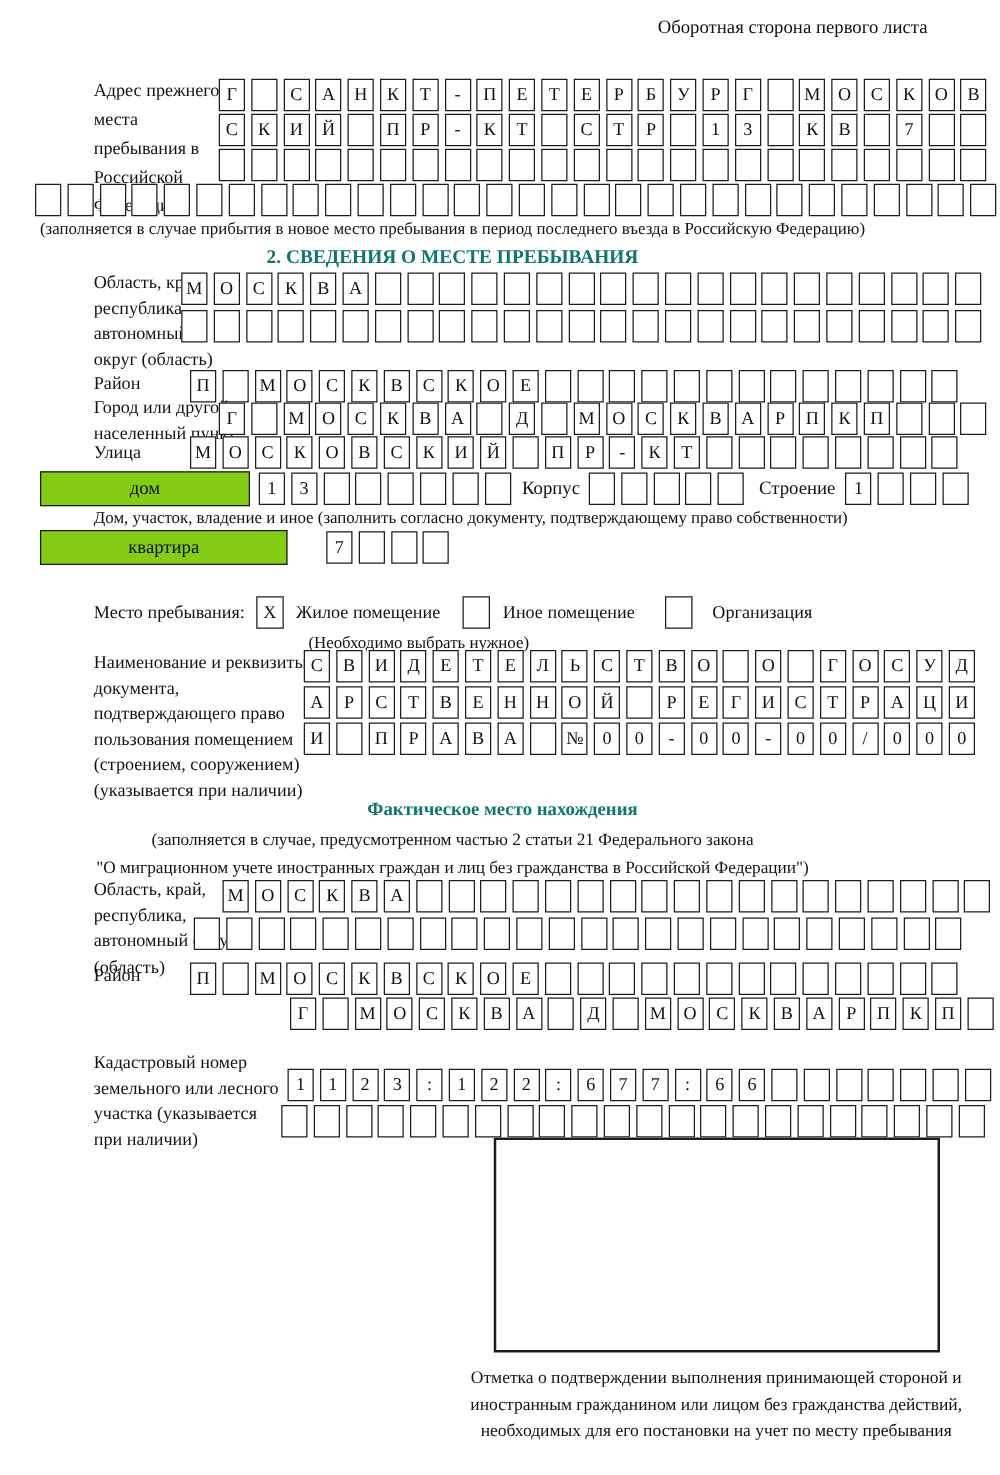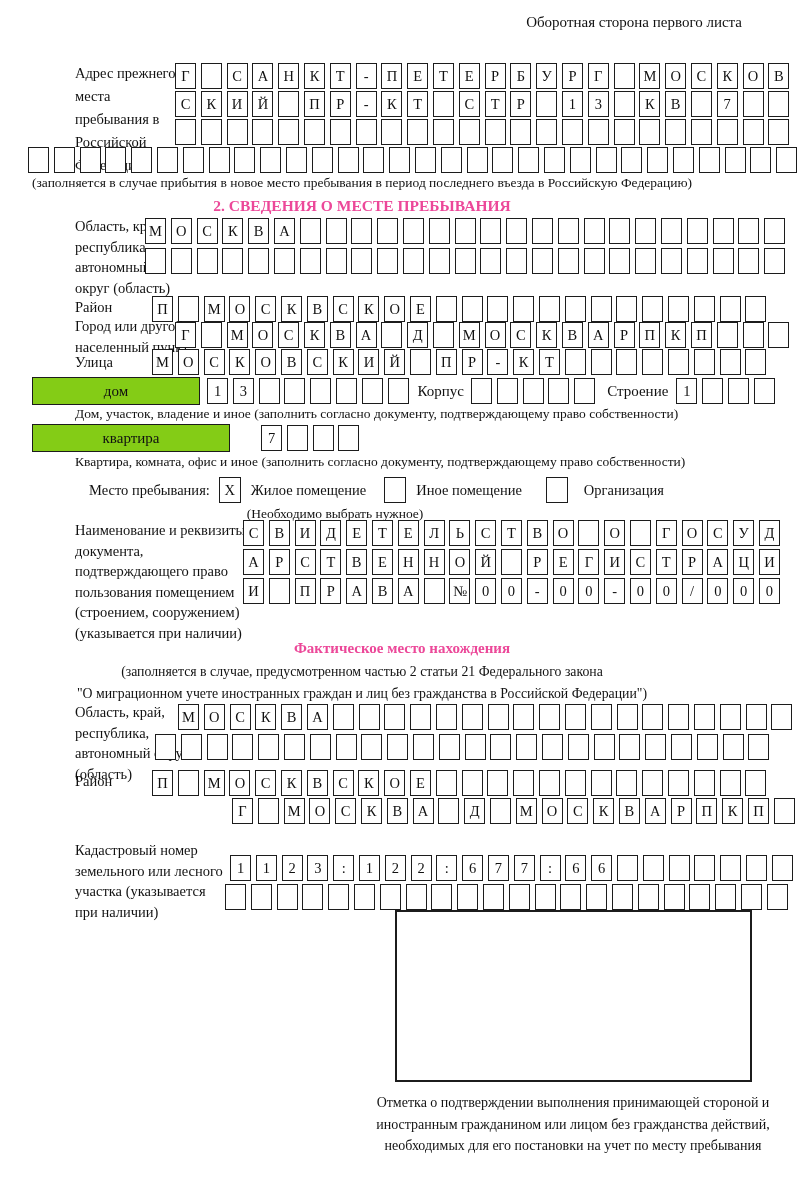--- a/index.html
+++ b/index.html
@@ -5,39 +5,39 @@
   html,body{margin:0;padding:0;background:#fff;}
   #page{
     position:relative;width:800px;height:1180px;background:#ffffff;
     font-family:"Liberation Serif","DejaVu Serif",serif;color:#111;overflow:hidden;
   }
   .abs{position:absolute;}
   .lbl{position:absolute;font-size:14.5px;line-height:20.5px;color:#121212;}
   .lbl.wide-lh{line-height:23px;}
   .cap{position:absolute;font-size:13.5px;color:#121212;}
   .center{left:0;width:724px;text-align:center;}
-  .title{position:absolute;font-weight:bold;font-size:15.5px;color:#ec4899;}
+  .title{position:absolute;font-weight:bold;font-size:15.5px;color:#0f766e;}
   .cells{position:absolute;display:flex;gap:4.8px;}
   .cell{
     box-sizing:border-box;width:21px;height:26px;border:1.6px solid #1c1c1c;
     display:flex;align-items:center;justify-content:center;
     font-size:14.5px;line-height:1;background:#fff;flex:0 0 auto;
   }
   .namebox{
     box-sizing:border-box;border:1.6px solid #1c1c1c;height:28px;background:#84cc16;
     display:flex;align-items:center;justify-content:center;font-size:15px;flex:0 0 auto;
   }
   .hrow{position:absolute;display:flex;align-items:center;}
   .hrow .cells{position:static;}
   .hrow .inline-lbl{font-size:15px;white-space:nowrap;}
   .checkbox{
     box-sizing:border-box;width:22px;height:26px;border:1.6px solid #1c1c1c;background:#fff;
     display:flex;align-items:center;justify-content:center;font-size:14.5px;flex:0 0 auto;
   }
-  .stay{position:absolute;display:flex;align-items:center;font-size:14.5px;margin-left:14px;}
+  .stay{position:absolute;display:flex;align-items:center;font-size:14.5px;}
   .stamp-box{position:absolute;box-sizing:border-box;border:2px solid #1c1c1c;background:#fff;}
 </style>
 </head>
 <body>
 
 <div id="page">
 
   <div class="abs" style="top:14px;right:58px;font-size:15px;">Оборотная сторона первого листа</div>
 
   <div class="lbl wide-lh" style="left:75px;top:62px;width:112px;">Адрес прежнего места пребывания в Российской Федерации</div>
@@ -327,21 +327,20 @@
 
   <div class="hrow" style="left:32px;top:424px;gap:24px;">
     <div class="namebox" style="width:198px;">квартира</div>
     <div class="cells" style="margin-left:7px;">
         <span class="cell">7</span>
         <span class="cell"></span>
         <span class="cell"></span>
         <span class="cell"></span>
       </div>
   </div>
-  <div class="cap" style="left:75px;top:454px;">Квартира, комната, офис и иное (заполнить согласно документу, подтверждающему право собственности)</div>
 
   <div class="stay" style="left:75px;top:477px;">
     <span>Место пребывания:</span>
     <span class="checkbox" style="margin-left:9px;">X</span>
     <span style="margin-left:10px;">Жилое помещение</span>
     <span class="checkbox" style="margin-left:18px;"></span>
     <span style="margin-left:10px;">Иное помещение</span>
     <span class="checkbox" style="margin-left:24px;"></span>
     <span style="margin-left:16px;">Организация</span>
   </div>

